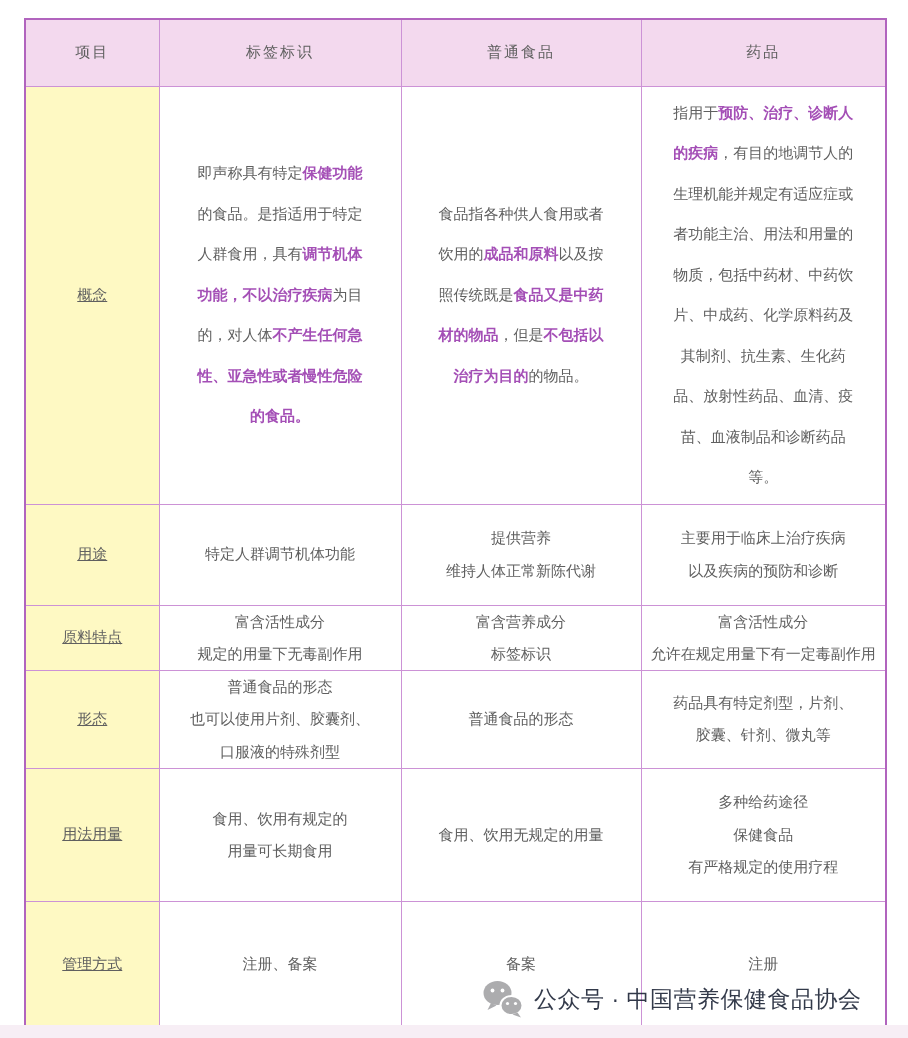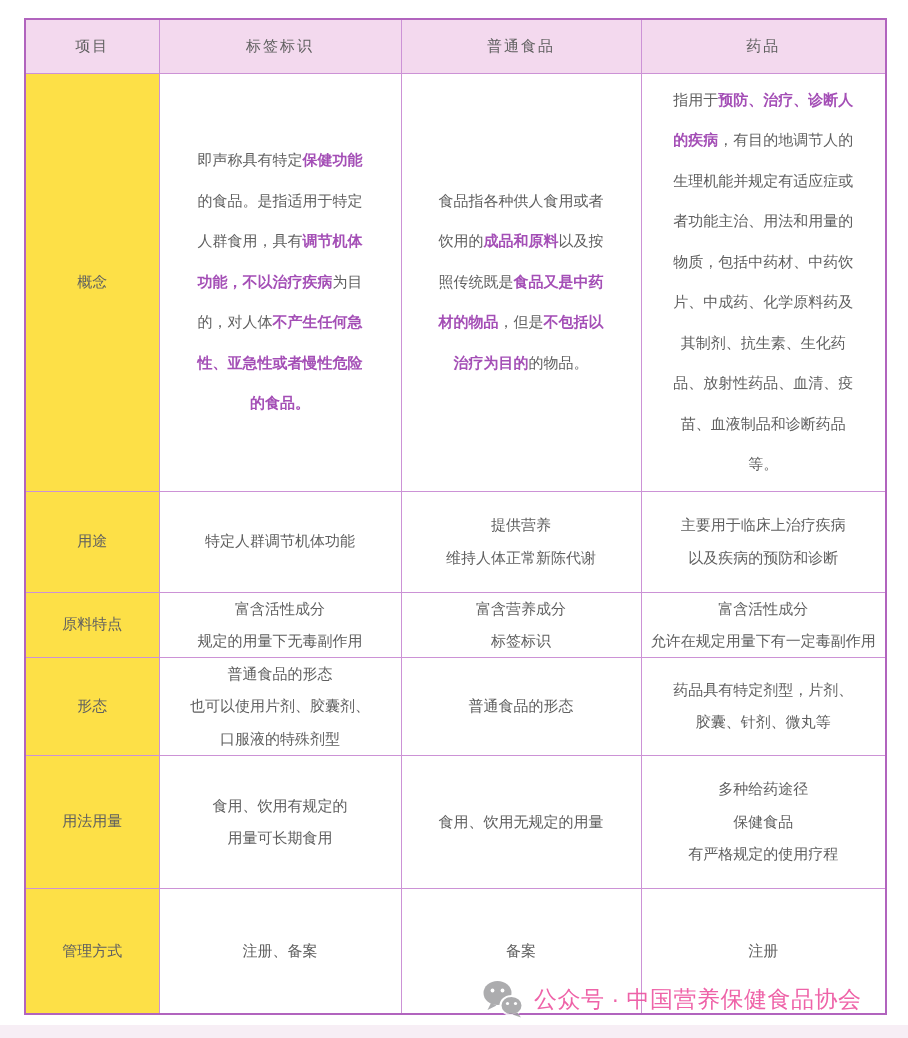--- a/index.html
+++ b/index.html
@@ -22,29 +22,29 @@
     border: 2px solid #b164be;
   }
   table.cmp th, table.cmp td {
     border: 1px solid #cc92d6;
     text-align: center;
     vertical-align: middle;
     color: #606060;
     font-size: 15px;
     font-weight: 400;
   }
-  thead tr { height: 54px; }
+  thead tr { height: 67px; }
   thead th {
     background: #f3d9ee;
     color: #a452b6;
     font-size: 17px;
     letter-spacing: 2px;
     border-bottom: 2px solid #b164be;
   }
-  th.row-label { background: #fde047; font-weight: 400; }
+  th.row-label { background: #fef9c3; font-weight: 400; text-decoration: underline; }
 
   
   tbody tr:nth-child(1) { height: 358px; }
   tbody tr:nth-child(2) { height: 101px; }
   tbody tr:nth-child(3) { height: 55px;  }
   tbody tr:nth-child(4) { height: 97px;  }
   tbody tr:nth-child(5) { height: 133px; }
   tbody tr:nth-child(6) { height: 126px; }
   tbody tr:nth-child(7) { height: 52px;  }
 
@@ -64,21 +64,21 @@
     position: absolute;
     left: 482px;
     top: 980px;
     display: flex;
     align-items: center;
     gap: 10px;
     opacity: 0.85;
     z-index: 5;
   }
   .watermark .wm-text {
-    color: #ec4899;
+    color: #0f172a;
     font-size: 23px;
     letter-spacing: 0.5px;
     white-space: nowrap;
   }
   .bottom-strip {
     position: absolute;
     left: 0; right: 0; bottom: 0;
     height: 13px;
     background: #f7eef5;
   }

